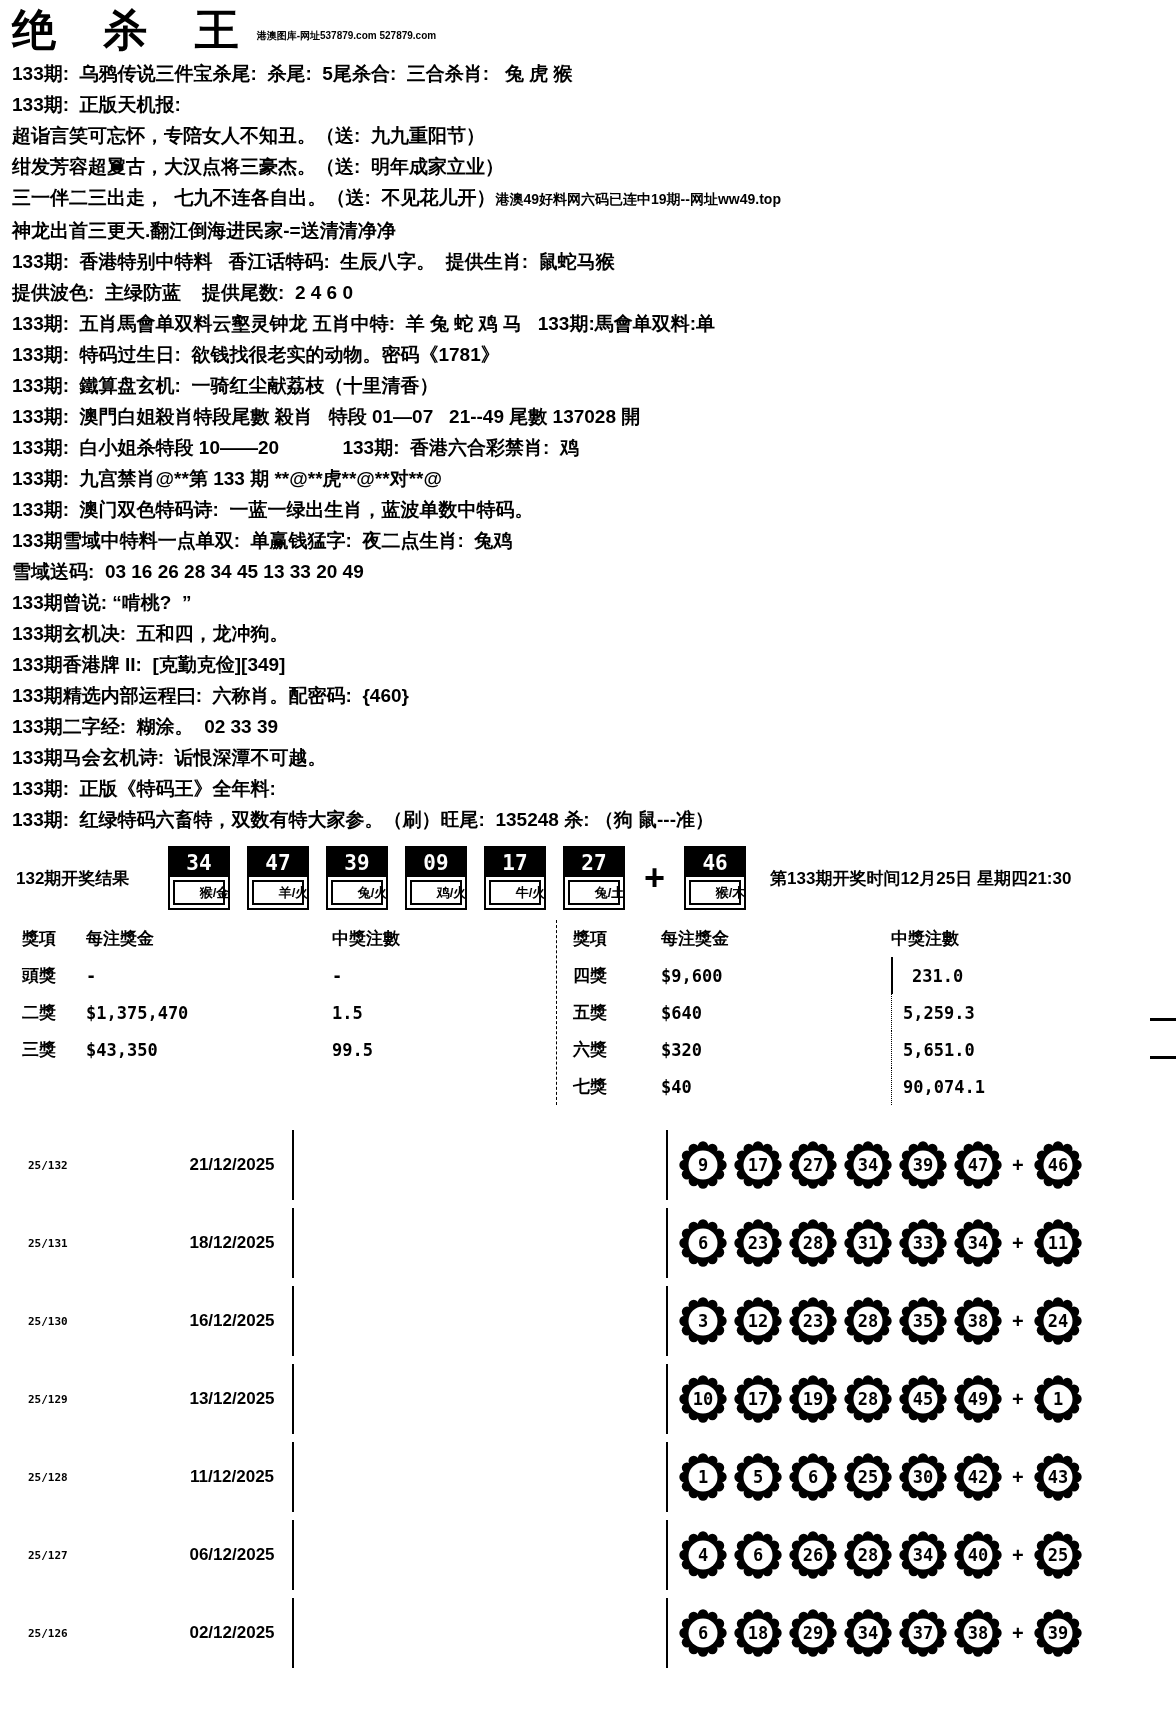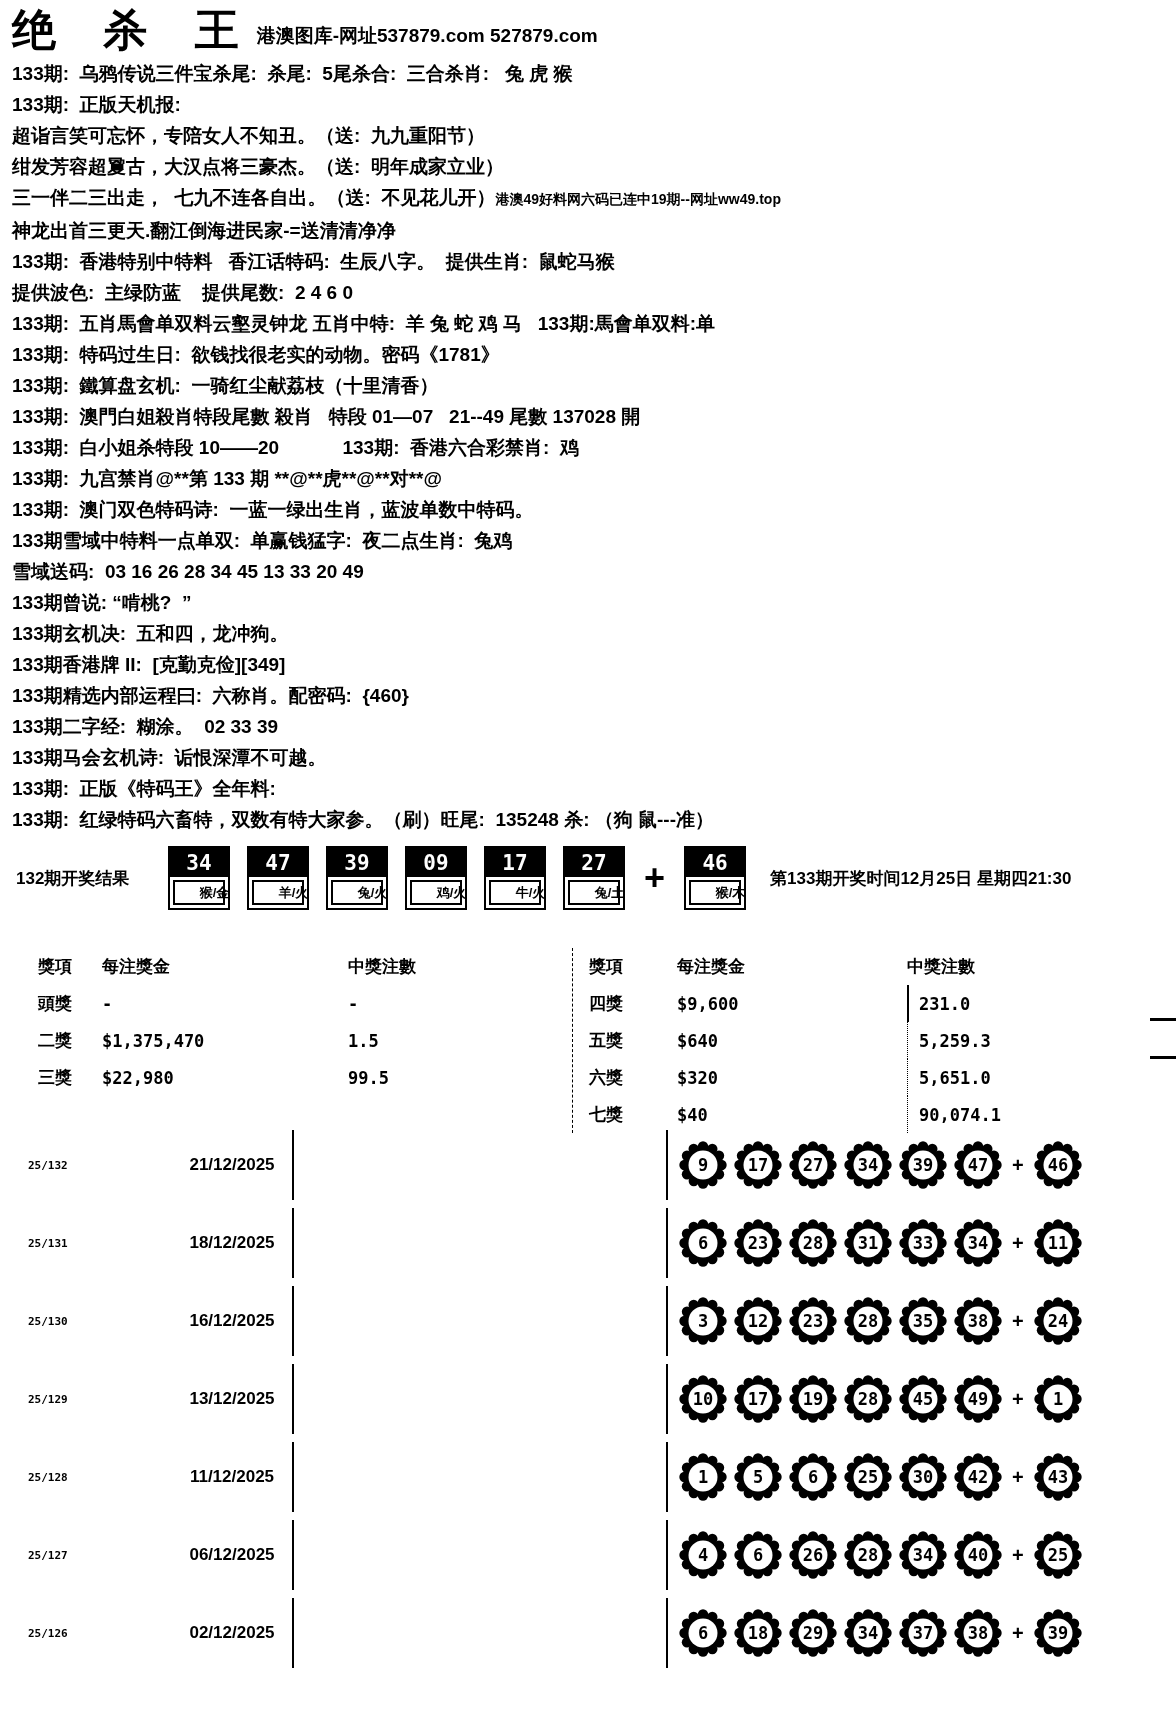--- a/index.html
+++ b/index.html
@@ -2,47 +2,47 @@
 <html><head>
 <meta charset="utf-8">
 <style>
   html,body{margin:0;padding:0;background:#fff;}
   .page{position:relative;width:1176px;height:1713px;background:#fff;color:#000;
         font-family:"Liberation Sans",sans-serif;overflow:hidden;}
 
   
   .header{position:absolute;top:6px;left:12px;display:flex;align-items:center;}
   .title{font-family:"DejaVu Serif",serif;font-size:44px;font-weight:900;letter-spacing:16px;line-height:1.1;}
-  .subtitle{font-size:19px;font-weight:700;margin-top:12px;margin-left:2px;}
+  .subtitle{font-size:10px;font-weight:700;margin-top:12px;margin-left:2px;}
 
   
   .tips{position:absolute;top:58px;left:12px;right:4px;}
   .tip-line{font-size:19px;line-height:31px;font-weight:600;white-space:pre-wrap;}
   .tip-note{font-size:14px;font-weight:600;margin-top:12px;}
 
   
   .result-strip{position:absolute;top:846px;left:16px;display:flex;align-items:center;}
   .result-label{font-size:17px;font-weight:800;width:152px;white-space:nowrap;}
   .result-boxes{display:flex;align-items:center;gap:17px;}
   .rbox{width:58px;border:2px solid #000;background:#fff;}
   .rbox-num{background:#000;color:#fff;height:29px;display:flex;align-items:center;justify-content:center;
             font-family:"DejaVu Sans Mono",monospace;font-size:21px;font-weight:700;}
   .rbox-tag{margin:3px;border:2px solid #000;height:21px;display:flex;align-items:center;justify-content:center;
             font-size:13px;font-weight:700;white-space:nowrap;padding-left:31px;}
   .result-plus{font-size:36px;font-weight:800;margin:0 2px;line-height:1;}
   .next-info{font-size:17px;font-weight:800;margin-left:24px;white-space:nowrap;}
 
   
-  .prizes{position:absolute;top:948px;left:22px;display:flex;align-items:flex-start;margin-left:16px;}
+  .prizes{position:absolute;top:920px;left:22px;display:flex;align-items:flex-start;}
   .prize-table{display:grid;grid-template-columns:64px 246px 210px;}
   .prize-table.right{grid-template-columns:88px 230px 214px;margin-left:14px;
                      border-left:1px dashed #000;padding-left:16px;}
   .prize-table>div{height:37px;display:flex;align-items:center;font-size:17px;font-weight:800;}
   .p-amount,.p-count{font-family:"DejaVu Sans Mono",monospace;font-weight:700;}
-  .prize-table.right>div:nth-child(6){border-left:2px solid #000;padding-left:10px;}
+  .prize-table.right>div:nth-child(6){border-left:2px solid #000;padding-left:19px;}
   .prize-table.right>div:nth-child(9),
   .prize-table.right>div:nth-child(12),
   .prize-table.right>div:nth-child(15){border-left:1px dotted #000;padding-left:11px;}
   .edge-mark{position:absolute;width:26px;height:3px;background:#000;}
 
   
   .history{position:absolute;top:1126px;left:16px;}
   .h-row{display:flex;align-items:center;height:78px;}
   .h-issue{width:118px;padding-left:12px;font-family:"DejaVu Sans Mono",monospace;font-size:11px;font-weight:700;}
   .h-date{width:146px;padding-left:26px;box-sizing:border-box;font-family:Liberation Sans, sans-serif;font-size:17px;font-weight:700;text-align:center;}
@@ -131,21 +131,21 @@
         <div class="p-head">獎項</div>
         <div class="p-head">每注獎金</div>
         <div class="p-head">中獎注數</div>
         <div class="p-label">頭獎</div>
         <div class="p-amount">-</div>
         <div class="p-count">-</div>
         <div class="p-label">二獎</div>
         <div class="p-amount">$1,375,470</div>
         <div class="p-count">1.5</div>
         <div class="p-label">三獎</div>
-        <div class="p-amount">$22,980</div>
+        <div class="p-amount">$43,350</div>
         <div class="p-count">99.5</div>
       </div>
     <div class="prize-table right" id="prizeRight">
         <div class="p-head">獎項</div>
         <div class="p-head">每注獎金</div>
         <div class="p-head">中獎注數</div>
         <div class="p-label">四獎</div>
         <div class="p-amount">$9,600</div>
         <div class="p-count">231.0</div>
         <div class="p-label">五獎</div>

